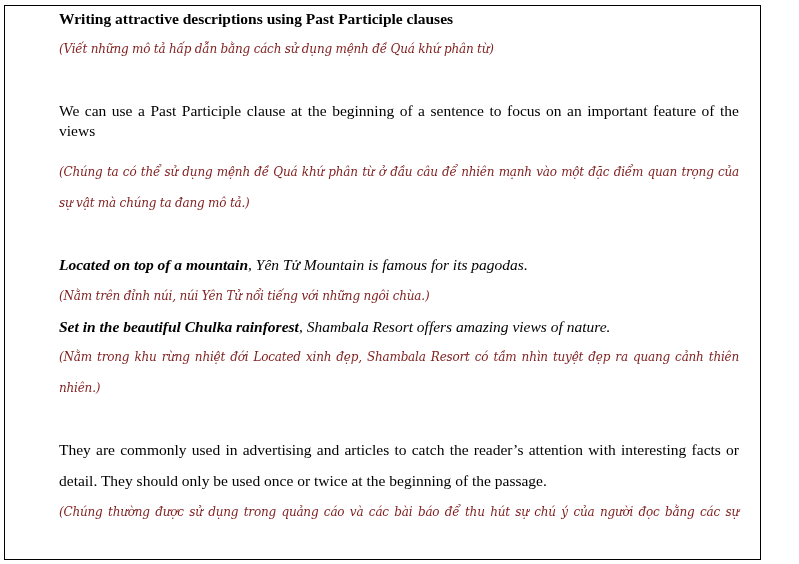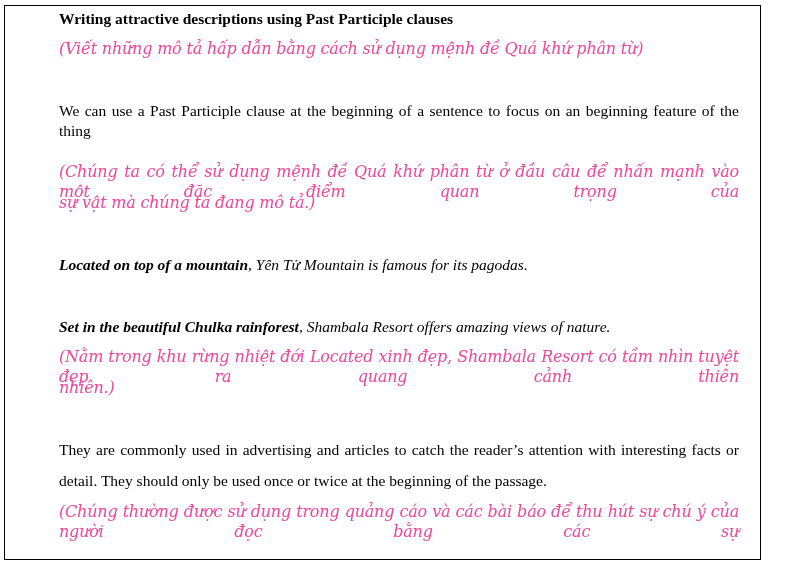--- a/index.html
+++ b/index.html
@@ -31,41 +31,42 @@
       margin-left: 45px;
     }
     .justify {
       text-align: justify;
       text-align-last: justify;
       white-space: normal;
     }
     .title { font-weight: bold; }
     .viet {
       font-style: italic;
-      color: #ec4899;
+      color: #7f1d1d;
       font-family: "DejaVu Serif", serif;
-      font-size: 16px;
+      font-size: 12px;
       letter-spacing: -0.2px;
     }
     .bi { font-weight: bold; font-style: italic; }
     .it { font-style: italic; }
   </style>
 </head>
 <body>
 
 <div class="box">
 
   <div class="line title" style="top:3px;">Writing attractive descriptions using Past Participle clauses</div>
   <div class="line viet" style="top:33px;">(Viết những mô tả hấp dẫn bằng cách sử dụng mệnh đề Quá khứ phân từ)</div>
 
-  <div class="line justify" style="top:95px;">We can use a Past Participle clause at the beginning of a sentence to focus on an beginning feature of the thing</div>
-  <div class="line viet justify" style="top:156px;">(Chúng ta có thể sử dụng mệnh đề Quá khứ phân từ ở đầu câu để nhấn mạnh vào một đặc điểm quan trọng của</div>
+  <div class="line justify" style="top:95px;">We can use a Past Participle clause at the beginning of a sentence to focus on an important feature of the views</div>
+  <div class="line viet justify" style="top:156px;">(Chúng ta có thể sử dụng mệnh đề Quá khứ phân từ ở đầu câu để nhiên mạnh vào một đặc điểm quan trọng của</div>
   <div class="line it" style="top:249px;"><span class="bi">Located on top of a mountain</span><span>, Yên Tử Mountain is famous for its pagodas.</span></div>
 
   <div class="line viet" style="top:187px;">sự vật mà chúng ta đang mô tả.)</div>
+  <div class="line viet" style="top:280px;">(Nằm trên đỉnh núi, núi Yên Tử nổi tiếng với những ngôi chùa.)</div>
 
   <div class="line it" style="top:311px;"><span class="bi">Set in the beautiful Chulka rainforest</span><span>, Shambala Resort offers amazing views of nature.</span></div>
   <div class="line viet justify" style="top:341px;">(Nằm trong khu rừng nhiệt đới Located xinh đẹp, Shambala Resort có tầm nhìn tuyệt đẹp ra quang cảnh thiên</div>
   <div class="line viet" style="top:372px;">nhiên.)</div>
 
   <div class="line justify" style="top:434px;">They are commonly used in advertising and articles to catch the reader’s attention with interesting facts or</div>
   <div class="line" style="top:465px;">detail. They should only be used once or twice at the beginning of the passage.</div>
   <div class="line viet justify" style="top:496px;">(Chúng thường được sử dụng trong quảng cáo và các bài báo để thu hút sự chú ý của người đọc bằng các sự</div>
 
 </div>

